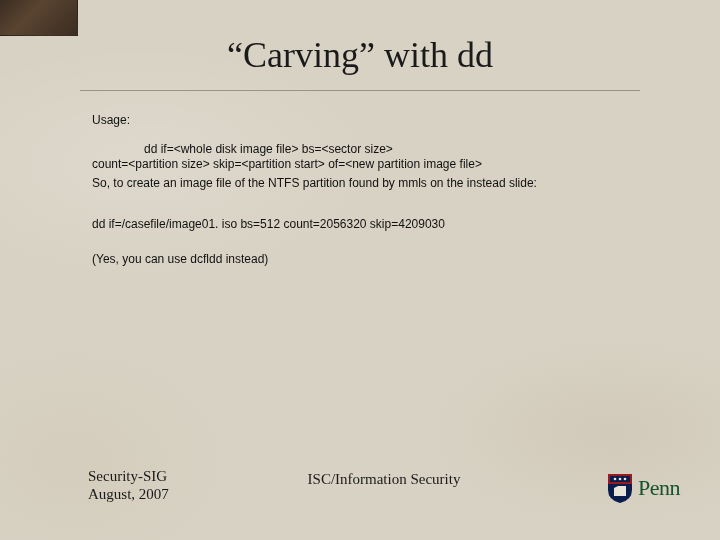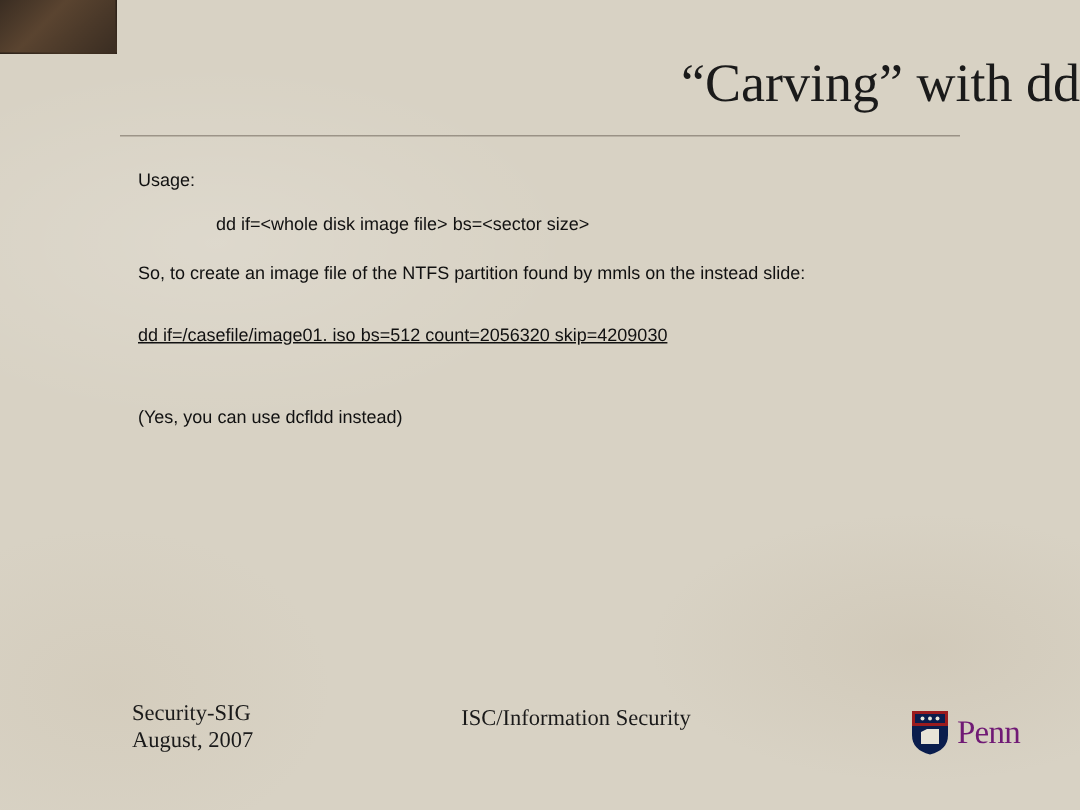--- a/index.html
+++ b/index.html
@@ -33,41 +33,40 @@
     flex-direction: column;
   }
   .title-wrap {
     text-align: center;
     padding-top: 34px;
   }
   .title {
     font-size: 36px;
     color: #1a1a1a;
     font-weight: normal;
-    text-align: right;
   }
   .title-rule {
     width: 560px;
     margin: 14px auto 0 auto;
     border: none;
     border-top: 1px solid rgba(40,30,20,0.35);
   }
   .body {
     padding: 22px 92px 0 92px;
     font-family: Arial, Helvetica, sans-serif;
     font-size: 12px;
     color: #111;
     line-height: 1.25;
   }
   .body p { margin-bottom: 14px; }
-  .usage-block { margin-bottom: 18px; }
+  .usage-block { margin-bottom: 4px; }
   .indent { padding-left: 52px; display: block; }
   .cmd-cont { display: block; }
-  .spaced-top { margin-top: 26px; text-decoration: underline; }
-  .aside { margin-top: 40px; }
+  .spaced-top { margin-top: 26px; }
+  .aside { margin-top: 20px; }
   .footer {
     position: absolute;
     bottom: 36px;
     left: 88px;
     right: 40px;
     display: flex;
     align-items: flex-end;
     justify-content: space-between;
     font-family: "Times New Roman", Times, serif;
     font-size: 15px;
@@ -87,21 +86,21 @@
     gap: 4px;
   }
   .shield {
     width: 28px; height: 32px;
     position: relative;
   }
   .shield svg { width: 100%; height: 100%; display: block; }
   .penn-text {
     font-family: Georgia, "Times New Roman", serif;
     font-size: 22px;
-    color: #701a75;
+    color: #14532d;
     font-weight: normal;
     letter-spacing: -0.5px;
     text-align: right;
   }
 </style>
 </head>
 <body>
 
 <div class="texture-overlay"></div>
 <div class="corner-tab"></div>
@@ -112,20 +111,21 @@
     <h1 class="title">“Carving” with dd</h1>
     <hr class="title-rule">
   </div>
 
   <div class="body">
 
     <p>Usage:</p>
 
     <div class="usage-block">
       <span class="indent">dd if=&lt;whole disk image file&gt; bs=&lt;sector size&gt;</span>
+      <span class="cmd-cont">count=&lt;partition size&gt; skip=&lt;partition start&gt; of=&lt;new partition image file&gt;</span>
     </div>
 
     <p>So, to create an image file of the NTFS partition found by mmls on the instead slide:</p>
 
     <div class="spaced-top">
       <span class="cmd-cont">dd if=/casefile/image01. iso bs=512 count=2056320 skip=4209030</span>
     </div>
 
     <p class="aside">(Yes, you can use dcfldd instead)</p>
 

